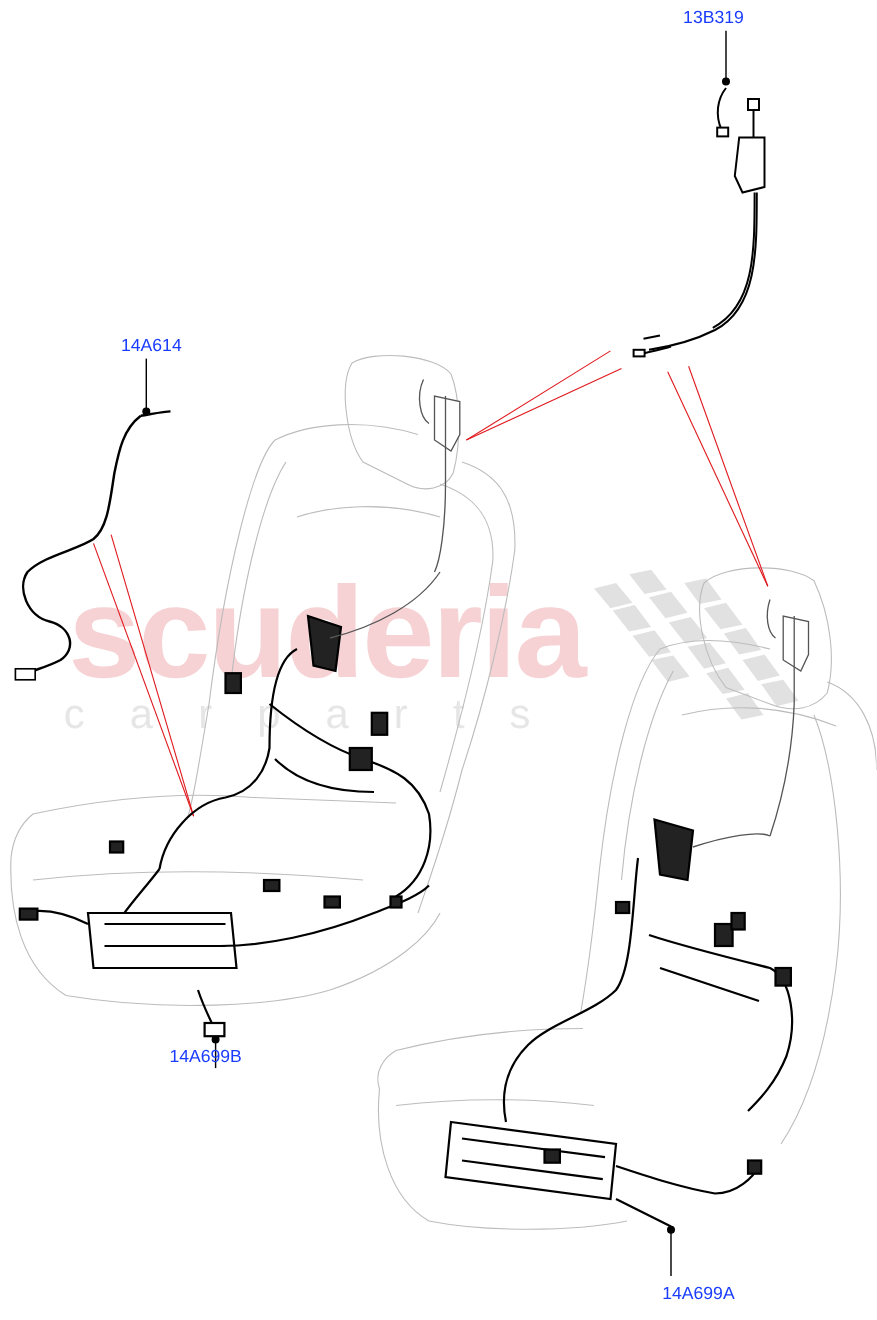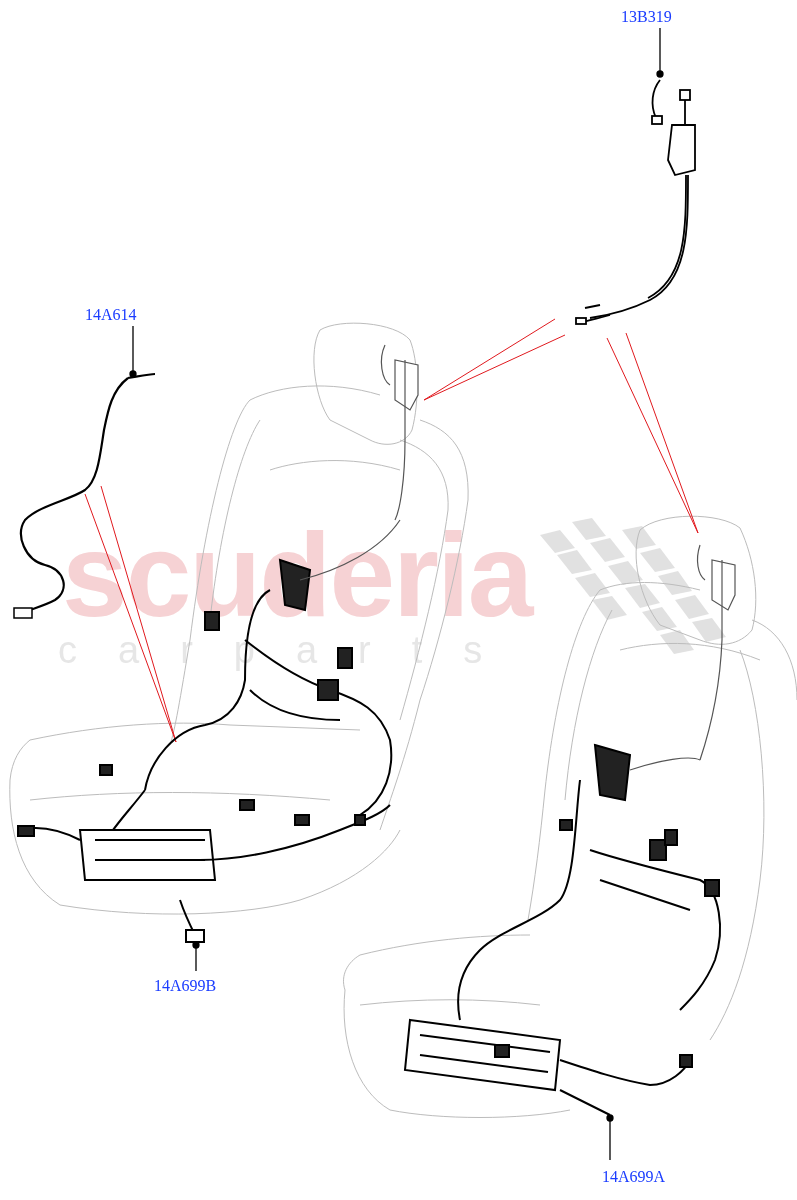--- a/index.html
+++ b/index.html
@@ -1,18 +1,18 @@
 <!DOCTYPE html>
 <html><head>
 <meta charset="utf-8">
 <style>
   html, body { margin:0; padding:0; background:#ffffff; }
   body { width:797px; height:1200px; position:relative; overflow:hidden; font-family:"Liberation Sans", sans-serif; }
   #canvas { position:absolute; left:0; top:0; width:797px; height:1200px; }
-  .callout { position:absolute; color:#1a3cff; font-size:16px; font-family:Liberation Serif, serif; line-height:18px; white-space:nowrap; cursor:pointer; }
+  .callout { position:absolute; color:#1a3cff; font-size:16px; font-family:Liberation Sans, sans-serif; line-height:18px; white-space:nowrap; cursor:pointer; }
   .wm-main { position:absolute; left:62px; top:520px; font-size:118px; font-weight:bold; color:#f6d2d4; letter-spacing:-2px; font-family:"Liberation Sans", sans-serif; line-height:110px; }
   .wm-sub { position:absolute; left:58px; top:630px; font-size:38px; color:#e6e6e6; letter-spacing:41px; font-family:"Liberation Sans", sans-serif; line-height:40px; }
 </style>
 </head>
 <body>
 
 <div id="canvas">
 
   <div class="wm-main">scuderia</div>
   <div class="wm-sub">carparts</div>
@@ -152,16 +152,16 @@
       <rect x="650" y="840" width="16" height="20" fill="#222"></rect>
       <rect x="665" y="830" width="12" height="15" fill="#222"></rect>
       <rect x="705" y="880" width="14" height="16" fill="#222"></rect>
       <rect x="680" y="1055" width="12" height="12" fill="#222"></rect>
       <rect x="495" y="1045" width="14" height="12" fill="#222"></rect>
       <rect x="560" y="820" width="12" height="10" fill="#222"></rect>
     </g>
   </svg>
 
   <div class="callout" style="left:621px;top:8px">13B319</div>
-  <div class="callout" style="left:85px;top:306px">14A614</div>
-  <div class="callout" style="left:154px;top:977px">14A699B</div>
+  <div class="callout" style="left:110px;top:306px">14A614</div>
+  <div class="callout" style="left:154px;top:952px">14A699B</div>
   <div class="callout" style="left:602px;top:1168px">14A699A</div>
 </div>
 
 </body></html>

